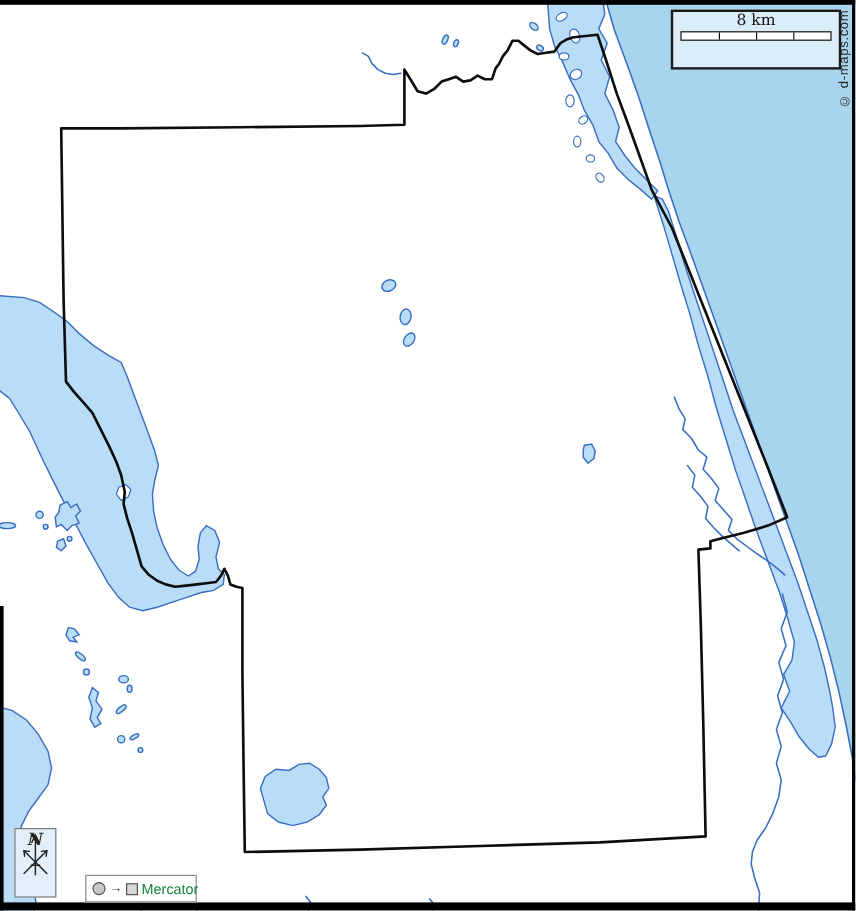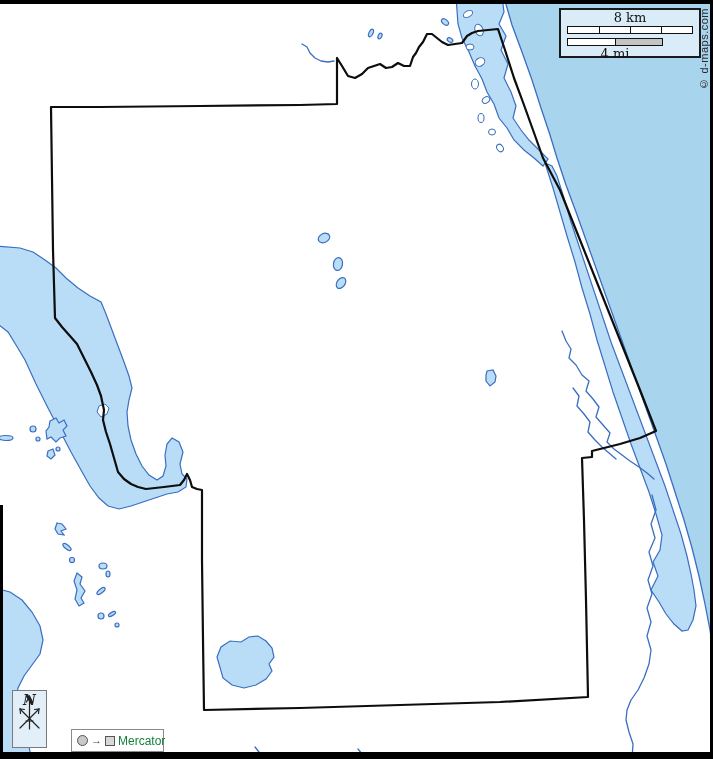--- a/index.html
+++ b/index.html
@@ -179,27 +179,20 @@
   <div class="frame-bar frame-right"></div>
   <div class="frame-bar frame-left"></div>
 
   <div class="scale-box">
     <div class="scale-km-label">8 km</div>
     <div class="scale-bar">
       <div class="tick" style="left:25%"></div>
       <div class="tick" style="left:50%"></div>
       <div class="tick" style="left:75%"></div>
     </div>
-    <div class="mi-wrap">
-      <div class="scale-bar mi">
-        <div class="half"></div>
-        <div class="tick" style="left:50%"></div>
-      </div>
-      <div class="scale-mi-label">4 mi</div>
-    </div>
   </div>
 
   <div class="north-box">
     <div class="north-n">N</div>
     <svg width="33" height="40" viewBox="0 0 33 40">
       <g fill="none" stroke="#222" stroke-width="1.2" stroke-linecap="round">
         <path d="M 16.5,38 L 16.5,6"></path>
         <path d="M 13.5,11 L 16.5,5 L 19.5,11"></path>
         <path d="M 7,37 L 26,18"></path>
         <path d="M 21.5,18.5 L 26,18 L 25.5,22.5"></path>

